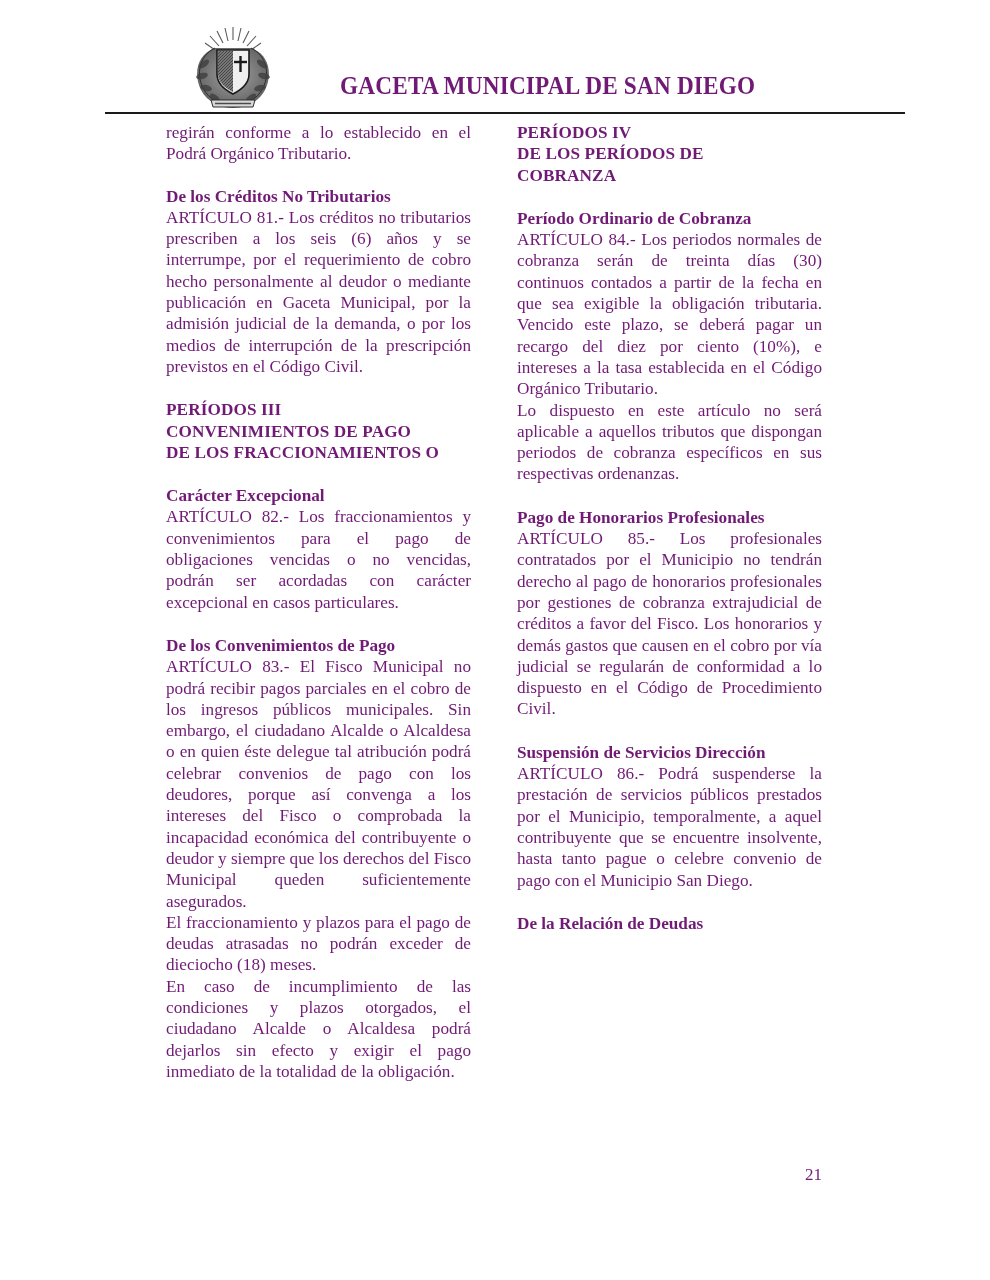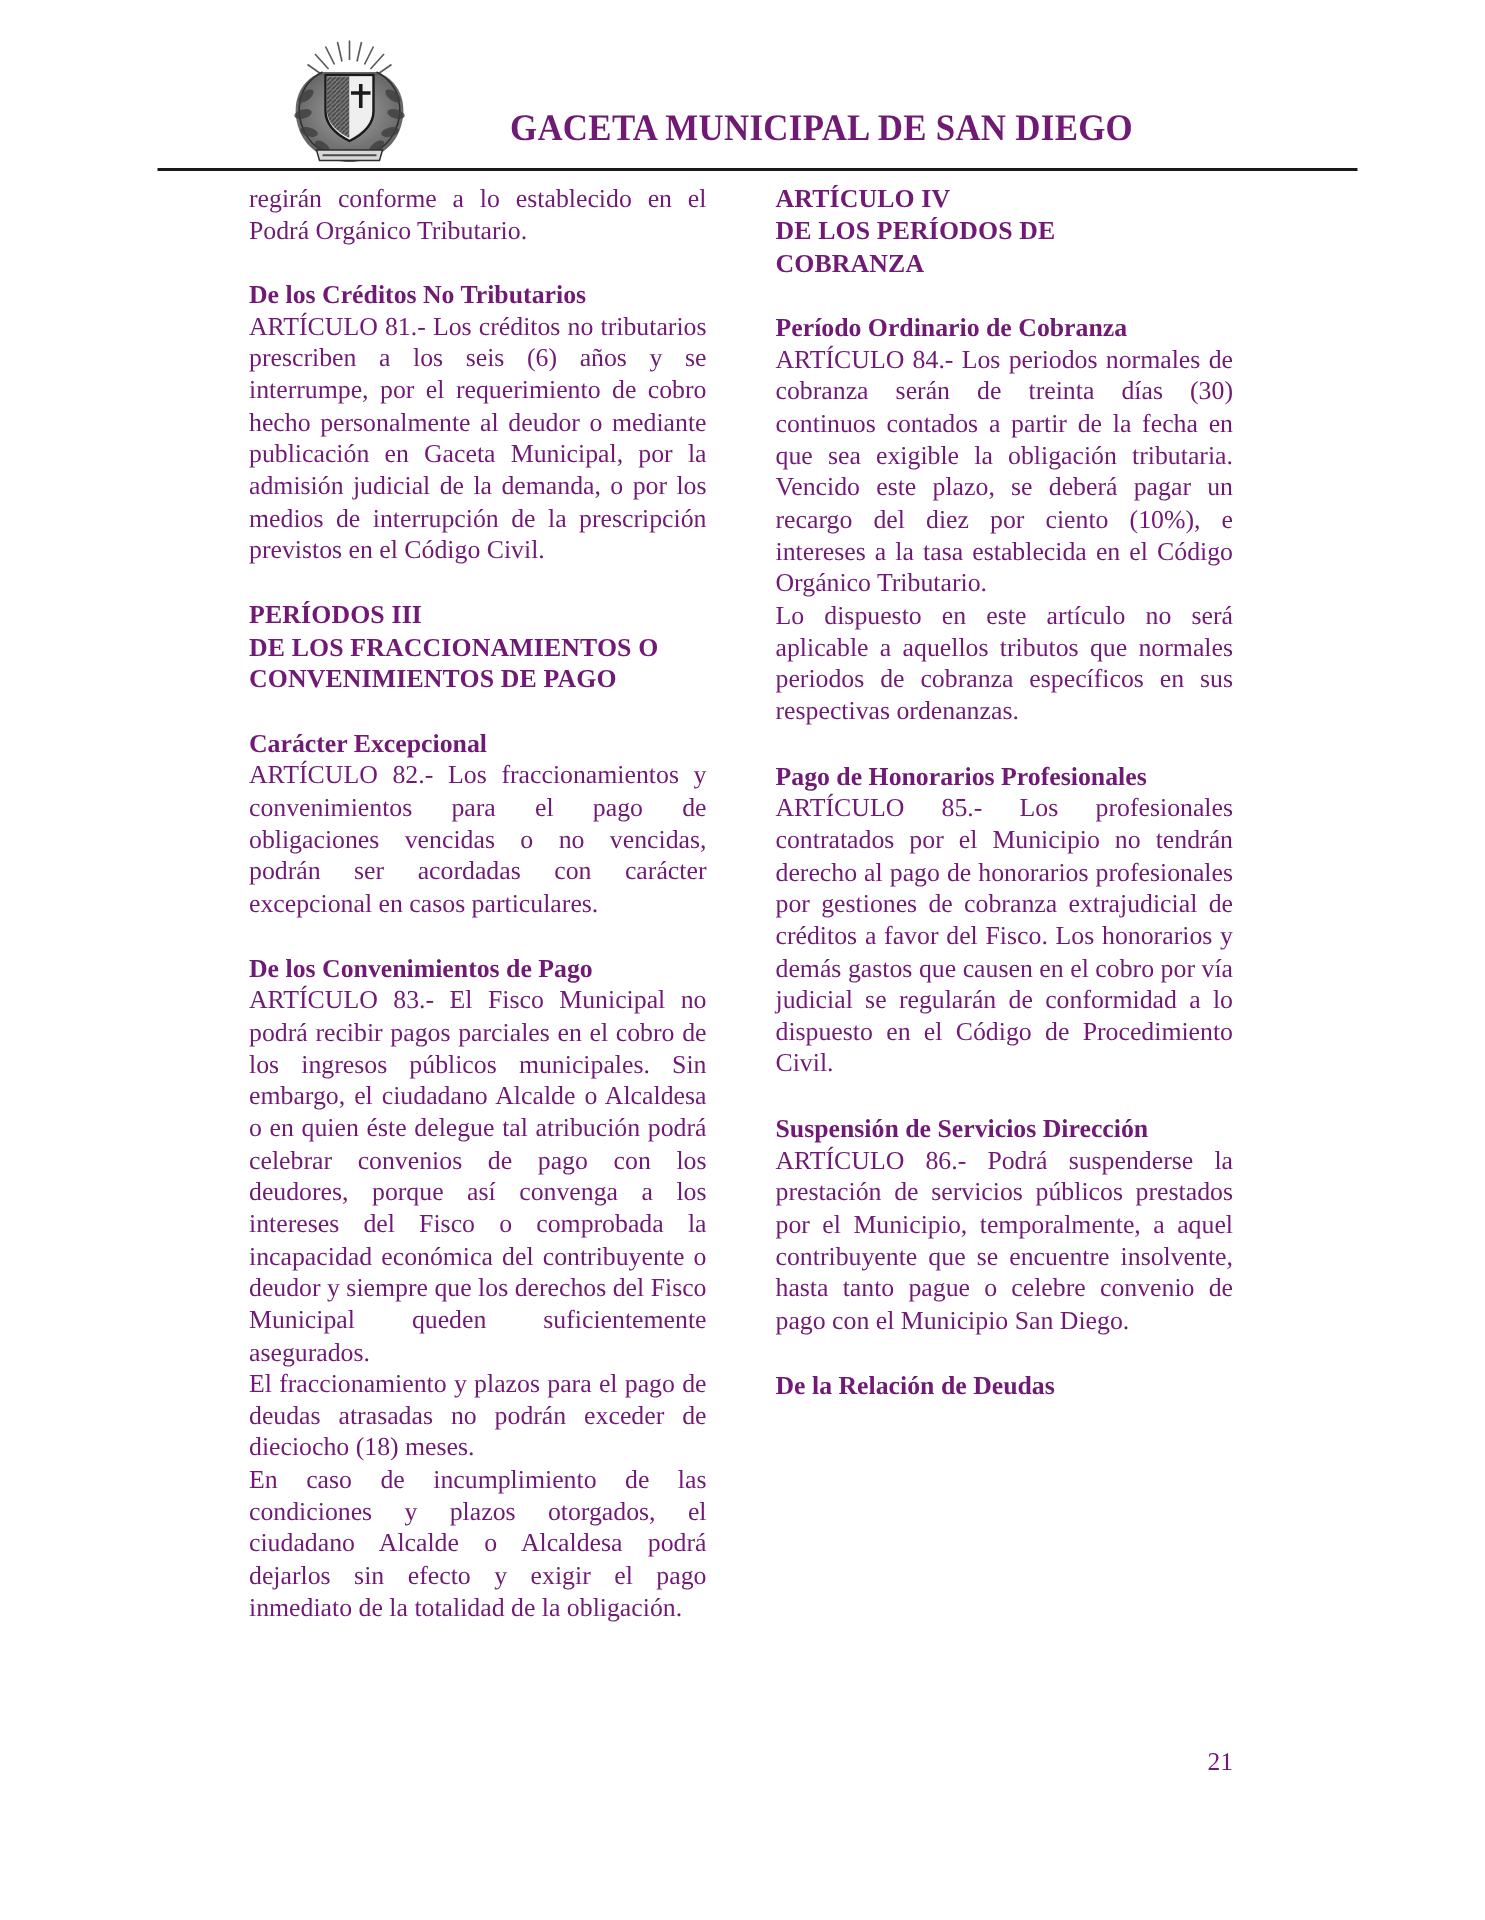--- a/index.html
+++ b/index.html
@@ -185,53 +185,53 @@
 
       <div class="gap-sm"></div>
 
       <p class="epigraph">De los Créditos No Tributarios</p>
 
       <p><span class="art">ARTÍCULO 81</span><span class="art-plain">.-</span><span> Los créditos no tributarios prescriben a los seis (6) años y se interrumpe, por el requerimiento de cobro hecho personalmente al deudor o mediante publicación en Gaceta Municipal, por la admisión judicial de la demanda, o por los medios de interrupción de la prescripción previstos en el Código Civil.</span></p>
 
       <div class="gap-md"></div>
 
       <p class="chapter">PERÍODOS III</p>
+      <p class="chapter">CONVENIMIENTOS DE PAGO</p>
       <p class="chapter">DE LOS FRACCIONAMIENTOS O</p>
-      <p class="chapter">CONVENIMIENTOS DE PAGO</p>
 
       <div class="gap-md"></div>
 
       <p class="epigraph">Carácter Excepcional</p>
 
       <p><span class="art">ARTÍCULO 82.-</span><span> Los fraccionamientos y convenimientos para el pago de obligaciones vencidas o no vencidas, podrán ser acordadas con carácter excepcional en casos particulares.</span></p>
 
       <div class="gap-md"></div>
 
       <p class="epigraph">De los Convenimientos de Pago</p>
 
       <p><span class="art">ARTÍCULO 83.-</span><span> El Fisco Municipal no podrá recibir pagos parciales en el cobro de los ingresos públicos municipales. Sin embargo, el ciudadano Alcalde o Alcaldesa o en quien éste delegue tal atribución podrá celebrar convenios de pago con los deudores, porque así convenga a los intereses del Fisco o comprobada la incapacidad económica del contribuyente o deudor y siempre que los derechos del Fisco Municipal queden suficientemente asegurados.</span></p>
 
       <p>El fraccionamiento y plazos para el pago de deudas atrasadas no podrán exceder de dieciocho (18) meses.</p>
 
       <p> En caso de incumplimiento de las condiciones y plazos otorgados, el ciudadano Alcalde o Alcaldesa podrá dejarlos sin efecto y exigir el pago inmediato de la totalidad de la obligación.</p>
     </div>
 
     <div class="col col-right">
 
-      <p class="chapter">ARTÍCULO IV</p>
+      <p class="chapter">PERÍODOS IV</p>
       <p class="chapter">DE LOS PERÍODOS DE</p>
       <p class="chapter">COBRANZA</p>
 
       <div class="gap-md"></div>
 
       <p class="epigraph">Período Ordinario de Cobranza</p>
 
       <p><span class="art">ARTÍCULO 84.-</span><span> Los periodos normales de cobranza serán de treinta días (30) continuos contados a partir de la fecha en que sea exigible la obligación tributaria. Vencido este plazo, se deberá pagar un recargo del diez por ciento (10%), e intereses a la tasa establecida en el Código Orgánico Tributario.</span></p>
 
-      <p>Lo dispuesto en este artículo no será aplicable a aquellos tributos que normales periodos de cobranza específicos en sus respectivas ordenanzas.</p>
+      <p>Lo dispuesto en este artículo no será aplicable a aquellos tributos que dispongan periodos de cobranza específicos en sus respectivas ordenanzas.</p>
 
       <div class="gap-md"></div>
 
       <p class="epigraph">Pago de Honorarios Profesionales</p>
 
       <p><span class="art">ARTÍCULO 85.-</span><span> Los profesionales contratados por el Municipio no tendrán derecho al pago de honorarios profesionales por gestiones de cobranza extrajudicial de créditos a favor del Fisco. Los honorarios y demás gastos que causen en el cobro por vía judicial se regularán de conformidad a lo dispuesto en el Código de Procedimiento Civil.</span></p>
 
       <div class="gap-md"></div>
 
       <p class="epigraph">Suspensión de Servicios Dirección</p>

